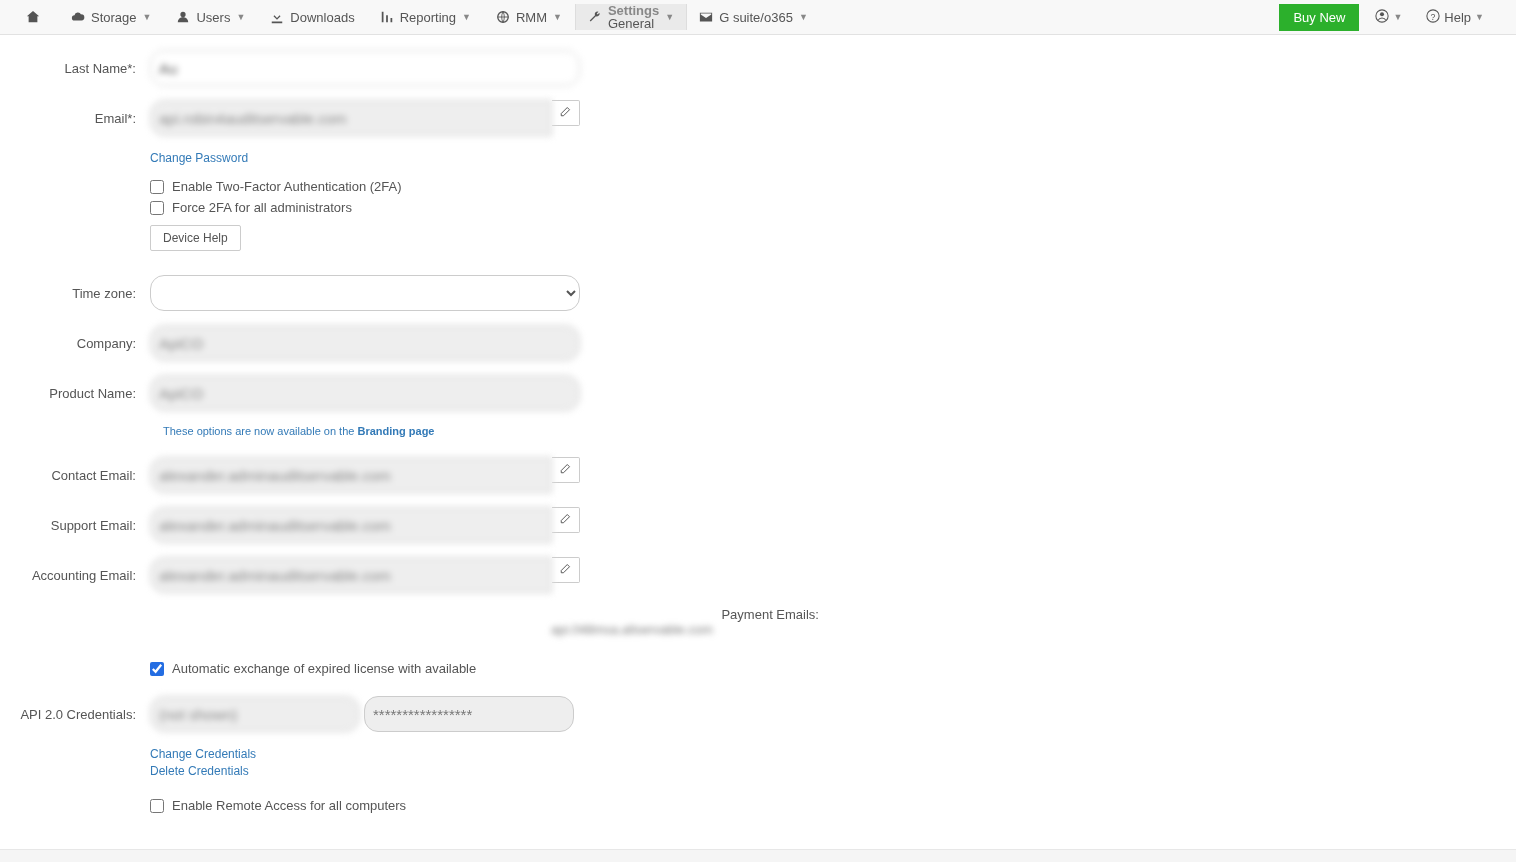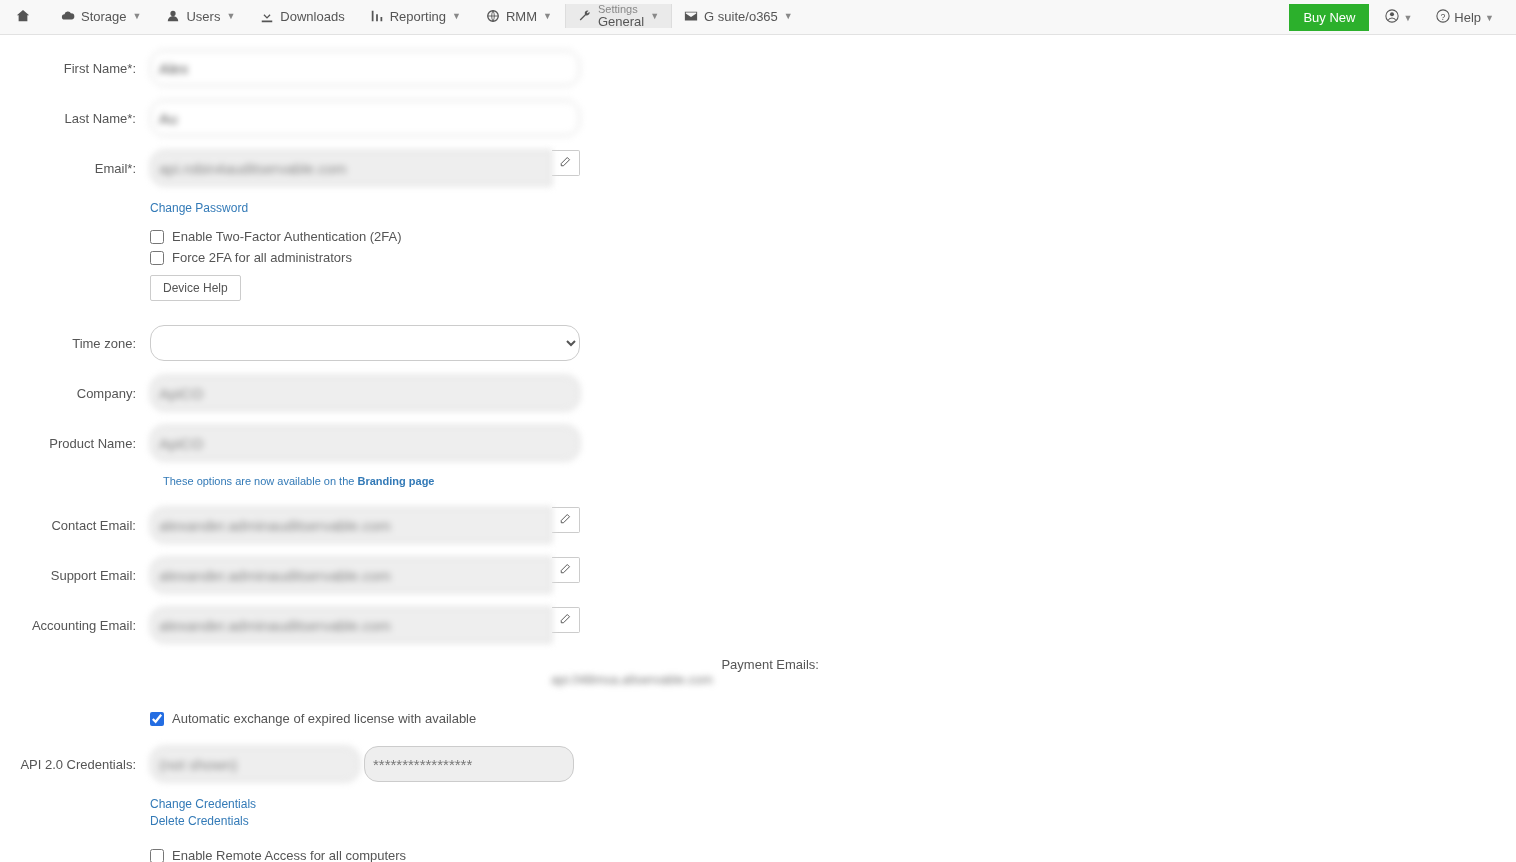--- a/index.html
+++ b/index.html
@@ -1,26 +1,26 @@
 <!DOCTYPE html>
 <html><head>
 <meta charset="utf-8">
 <style>
 * { box-sizing: border-box; margin: 0; padding: 0; }
 body { font-family: "Helvetica Neue", Helvetica, Arial, sans-serif; font-size: 13px; color: #555; background: #fff; }
 
-.topbar { height: 35px; background: #f8f8f8; border-bottom: 1px solid #e2e2e2; display: flex; align-items: flex-start; padding: 4px; }
+.topbar { height: 35px; background: #f8f8f8; border-bottom: 1px solid #e2e2e2; display: flex; align-items: center; padding: 14px; }
 .nav-left { display: flex; align-items: stretch; }
 .nav-right { margin-left: auto; display: flex; align-items: center; padding-right: 10px; gap: 8px; }
 .nav-item { display: flex; align-items: center; padding: 0 12px; cursor: pointer; color: #555; border-right: 1px solid transparent; }
 .nav-item.active { background: #eaeaea; border-left: 1px solid #ddd; border-right: 1px solid #ddd; }
 .nav-item .nav-icon { width: 14px; height: 14px; margin-right: 6px; display: inline-flex; align-items: center; justify-content: center; }
 .nav-item .caret { margin-left: 6px; font-size: 9px; color: #888; }
 .nav-item .stacked { display: flex; flex-direction: column; line-height: 1; }
-.nav-item .stacked .sup { font-size: 11px; color: #888; }
+.nav-item .stacked .sup { font-size: 13px; color: #888; font-weight: bold; }
 .nav-item .stacked .main { font-size: 13px; }
 
 .btn-green { background: #2cb02c; color: #fff; border: none; padding: 6px 14px; border-radius: 0; font-size: 13px; cursor: pointer; }
 
 .icon-btn-nav { display: flex; align-items: center; padding: 0 8px; cursor: pointer; color: #555; }
 
 .content { padding: 15px 0 0 0; }
 .form-row { display: flex; align-items: center; margin-bottom: 14px; }
 .form-label { width: 150px; text-align: right; padding-right: 14px; color: #555; font-size: 13px; }
 .form-ctrl { width: 430px; }
@@ -138,24 +138,20 @@
             <text x="8" y="12" text-anchor="middle" font-size="10" fill="currentColor">?</text>
           </svg></span>
       <span style="margin-left:4px;">Help</span>
       <span class="caret" style="margin-left:4px;font-size:9px;color:#888;">▼</span>
     </div>
   </div>
 </div>
 
 <div class="content">
 
-  <div class="form-row">
-    <div class="form-label">First Name*:</div>
-    <div class="form-ctrl"><input class="input" value="Alex" style=""></div>
-  </div>
 
   <div class="form-row">
     <div class="form-label">Last Name*:</div>
     <div class="form-ctrl"><input class="input" value="Au" style=""></div>
   </div>
 
   <div class="form-row">
     <div class="form-label">Email*:</div>
     <div class="form-ctrl input-group">
       <input class="input" disabled="" value="api.robin4auditservable.com" style="">

